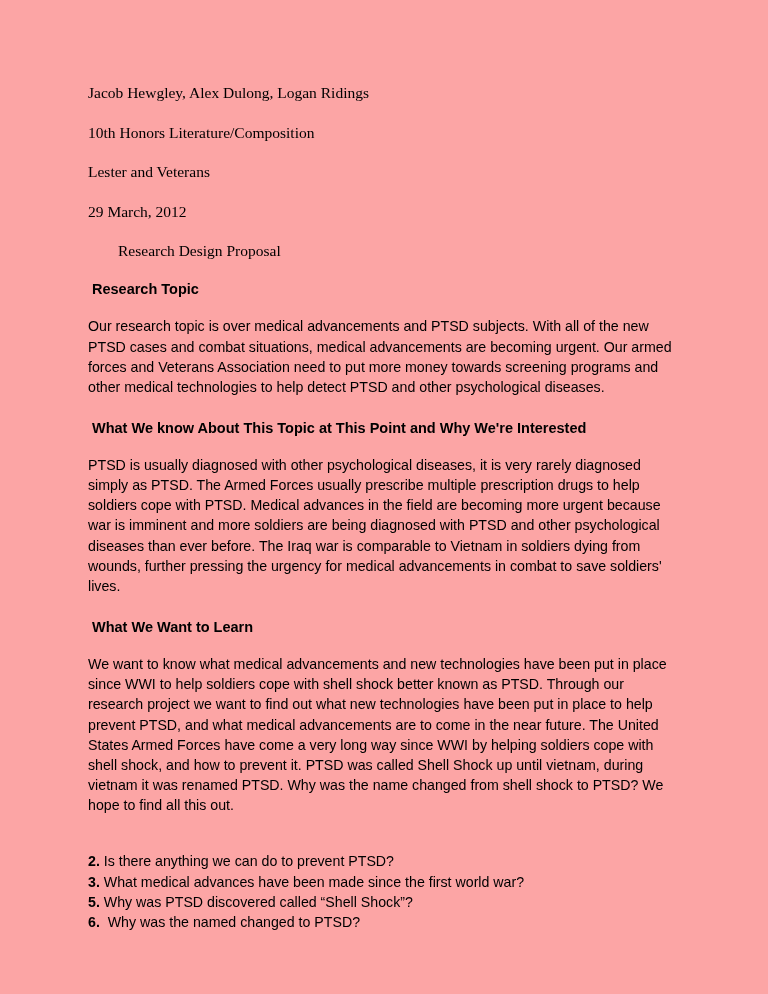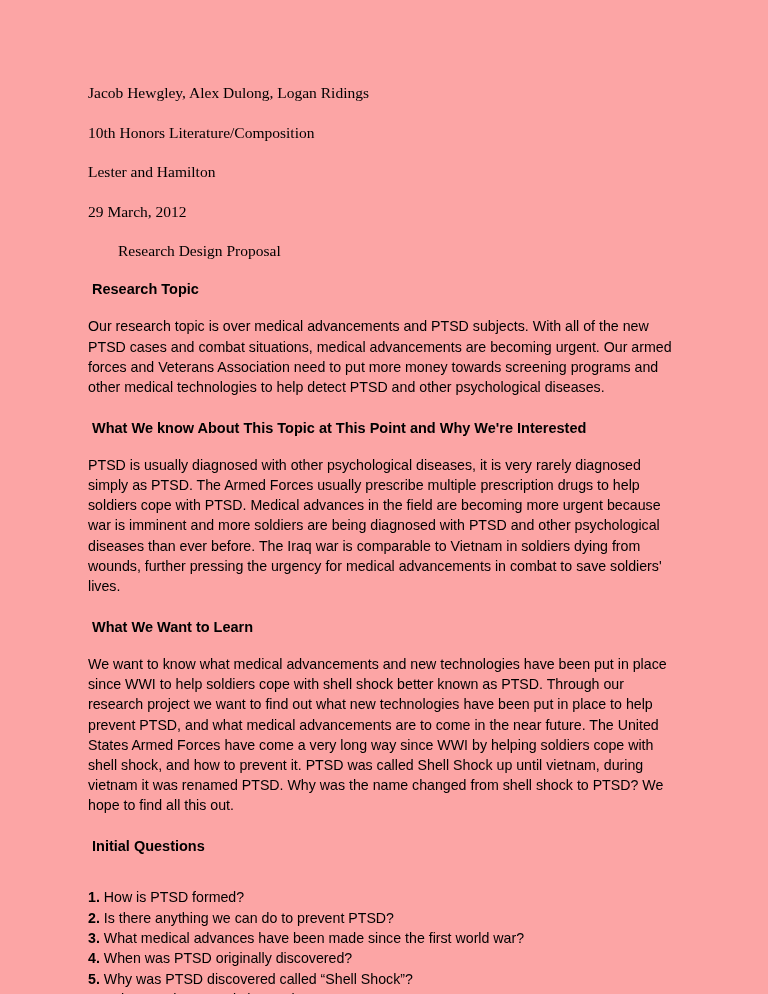--- a/index.html
+++ b/index.html
@@ -74,21 +74,21 @@
   .gap-med { height: 14px; }
 </style>
 </head>
 <body>
 
 <div class="page">
 
   <div>
     <div class="heading-line">Jacob Hewgley, Alex Dulong, Logan Ridings</div>
     <div class="heading-line">10th Honors Literature/Composition</div>
-    <div class="heading-line">Lester and Hamilton</div>
+    <div class="heading-line">Lester and Veterans</div>
     <div class="heading-line">29 March, 2012</div>
   </div>
 
   <div class="doc-title">Research Design Proposal</div>
 
   <div>
     <div class="section-head-wrap">
       <span class="section-head">Research Topic</span>
     </div>
     <p class="body-text">Our research topic is over medical advancements and PTSD subjects. With all of the new PTSD cases and combat situations, medical advancements are becoming urgent. Our armed forces and Veterans Association need to put more money towards screening programs and other medical technologies  to help detect PTSD and other psychological diseases.</p>
@@ -102,28 +102,23 @@
   </div>
 
   <div>
     <div class="section-head-wrap">
       <span class="section-head underline">What We Want to Learn</span>
     </div>
     <p class="body-text">We want to know what medical advancements and new technologies have been put in place since WWI to help soldiers cope with shell shock better known as PTSD. Through our research project we want to find out what new technologies have been put in place to help prevent PTSD, and what medical advancements are to come in the near future. The United States Armed Forces have come a very long way since WWI by helping soldiers cope with shell shock, and how to prevent it. PTSD was called Shell Shock up until vietnam, during vietnam it was renamed PTSD. Why was the name changed from shell shock to PTSD? We hope to find all this out.</p>
   </div>
 
   <div>
-    <div class="section-head-wrap">
-      <span class="section-head underline">Initial Questions</span>
-    </div>
     <div class="gap-med"></div>
     <ul class="q-list">
-      <li><span class="q-num">1.</span><span> How is PTSD formed?</span></li>
       <li><span class="q-num">2.</span><span> Is there anything we can do to prevent PTSD?</span></li>
       <li><span class="q-num">3.</span><span> What medical advances have been made since the first world war?</span></li>
-      <li><span class="q-num">4.</span><span> When was PTSD originally discovered?</span></li>
       <li><span class="q-num">5.</span><span> Why was PTSD discovered called “Shell Shock”?</span></li>
       <li><span class="q-num">6.</span><span>  Why was the named changed to PTSD?</span></li>
 
     </ul>
   </div>
 
 </div>
 
 </body></html>

